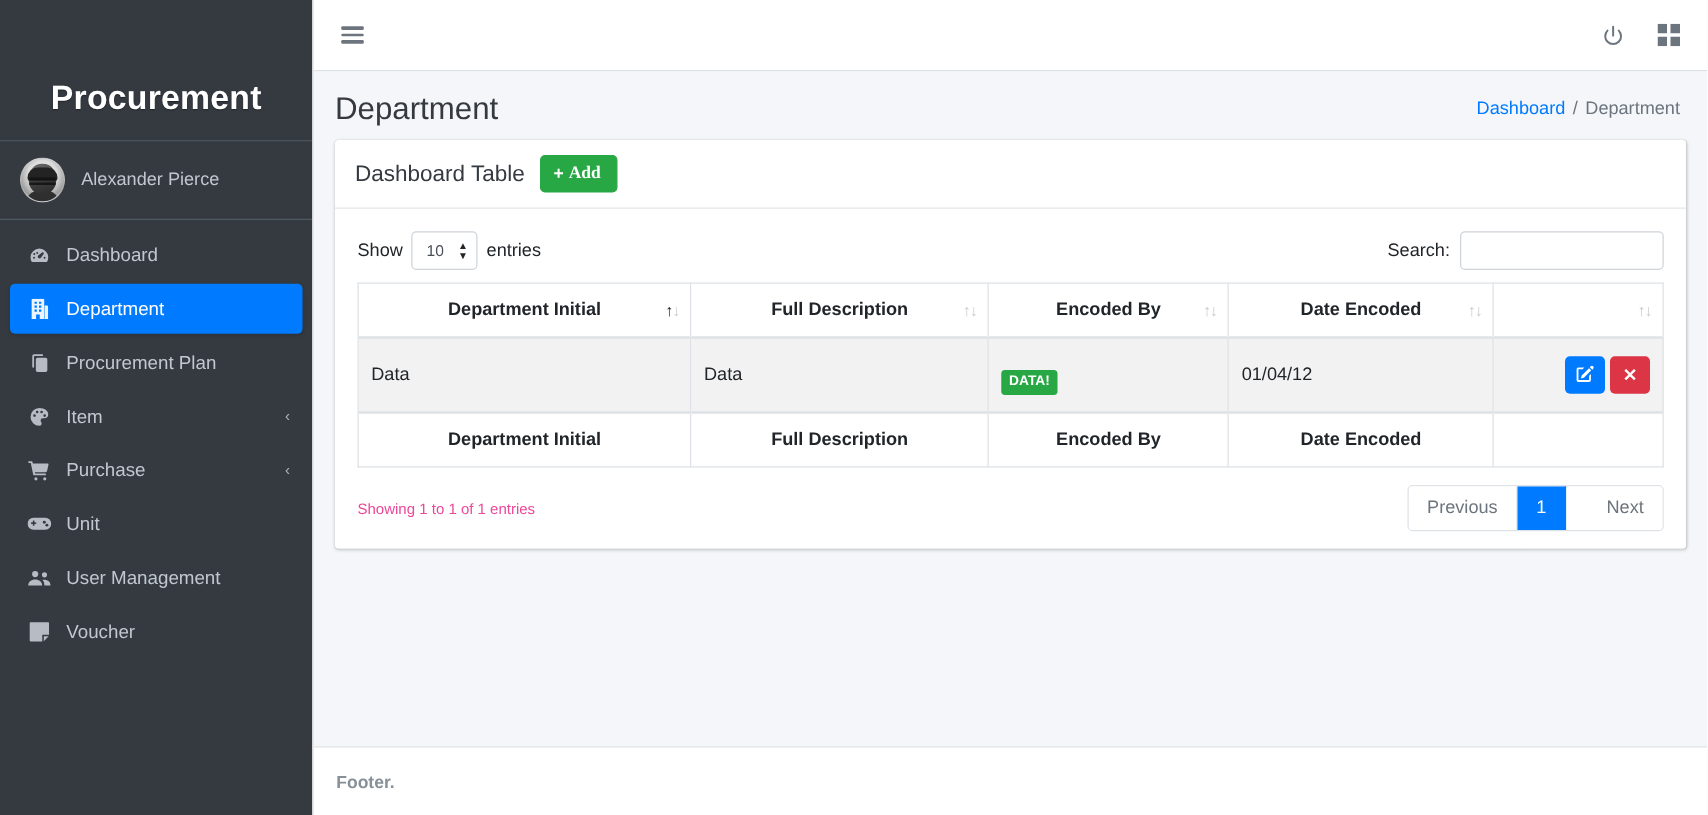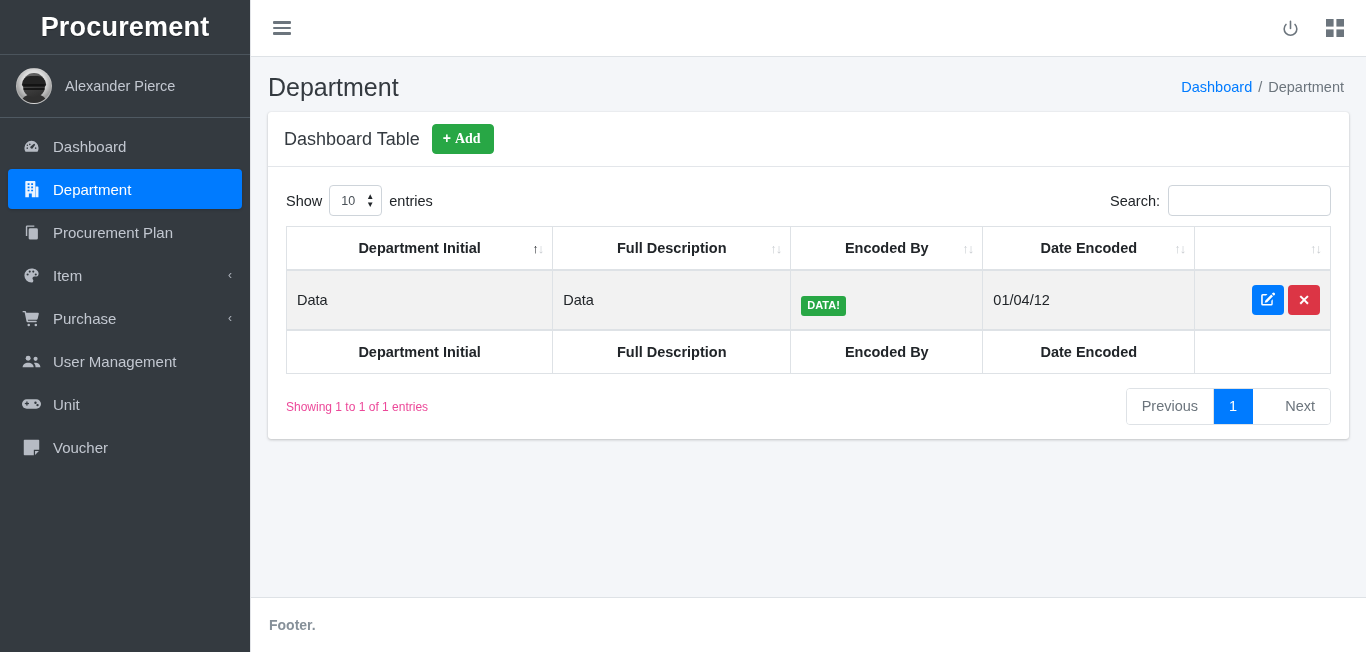--- a/index.html
+++ b/index.html
@@ -13,27 +13,28 @@
 
   
   .sidebar {
     width: 250px; height: 652px;
     background: #343a40;
     flex: 0 0 250px;
     display: flex; flex-direction: column;
     overflow: hidden;
   }
   .brand {
-    height: 55px;
+    height: 69px;
     display: flex; align-items: center; justify-content: center;
     color: #ffffff;
     font-size: 27px; font-weight: bold;
     letter-spacing: .2px;
     border-bottom: 1px solid #4b545c;
     text-shadow: 0 1px 1px rgba(0,0,0,.4);
+    margin-top: 44px;
   }
   .user-panel {
     display: flex; align-items: center;
     padding: 13px 12px 13px 16px;
     border-bottom: 1px solid #4f5962;
   }
   .avatar {
     width: 36px; height: 36px; border-radius: 50%;
     flex: 0 0 36px;
     background: radial-gradient(circle at 50% 38%, #f2f2f2 0%, #dcdcdc 42%, #9a9a9a 70%, #efefef 100%);
@@ -291,41 +292,41 @@
           <svg width="18" height="17" viewBox="0 0 24 24" fill="#c2c7d0">
               <path d="M0 2.3A1 1 0 011 1.3h2.7a1.3 1.3 0 011.3 1l.3 1.6h16.4a1.3 1.3 0 011.3 1.6l-1.6 7a1.6 1.6 0 01-1.6 1.2H7.5l.3 1.6h11.4a1 1 0 010 2H7a1.3 1.3 0 01-1.3-1L3 3.3H1a1 1 0 01-1-1zM7 21.3a1.8 1.8 0 113.6 0 1.8 1.8 0 01-3.6 0zm10 0a1.8 1.8 0 113.6 0 1.8 1.8 0 01-3.6 0z"></path>
             </svg>
         </span>
         <span class="nav-label">Purchase</span>
         <span class="chev">‹</span>
       </div>
 
       <div class="nav-item">
         <span class="nav-ico">
-          <svg width="19" height="15" viewBox="0 0 26 18" fill="#c2c7d0">
-              <circle cx="8.4" cy="4.6" r="3.4"></circle>
-              <circle cx="18.6" cy="5.4" r="2.8"></circle>
-              <path d="M.8 17c0-4 3.4-6.4 7.6-6.4S16 13 16 17z"></path>
-              <path d="M16.4 10.9c3.9-.6 8.8 1 8.8 6.1h-6.6a8.4 8.4 0 00-2.2-6.1z"></path>
-            </svg>
-        </span>
-        <span class="nav-label">User Management</span>
-      </div>
-
-      <div class="nav-item">
-        <span class="nav-ico">
           <svg width="19" height="14" viewBox="0 0 24 16" fill="#c2c7d0">
               <rect x="0" y="2" width="24" height="12" rx="6"></rect>
               <rect x="3.6" y="6.6" width="5.2" height="1.6" fill="#343a40"></rect>
               <rect x="5.4" y="4.8" width="1.6" height="5.2" fill="#343a40"></rect>
               <circle cx="17" cy="6.4" r="1.5" fill="#343a40"></circle>
               <circle cx="19.6" cy="9.4" r="1.5" fill="#343a40"></circle>
             </svg>
         </span>
         <span class="nav-label">Unit</span>
+      </div>
+
+      <div class="nav-item">
+        <span class="nav-ico">
+          <svg width="19" height="15" viewBox="0 0 26 18" fill="#c2c7d0">
+              <circle cx="8.4" cy="4.6" r="3.4"></circle>
+              <circle cx="18.6" cy="5.4" r="2.8"></circle>
+              <path d="M.8 17c0-4 3.4-6.4 7.6-6.4S16 13 16 17z"></path>
+              <path d="M16.4 10.9c3.9-.6 8.8 1 8.8 6.1h-6.6a8.4 8.4 0 00-2.2-6.1z"></path>
+            </svg>
+        </span>
+        <span class="nav-label">User Management</span>
       </div>
 
       <div class="nav-item">
         <span class="nav-ico">
           <svg width="17" height="17" viewBox="0 0 22 22" fill="#c2c7d0">
               <path d="M2 1h18a1 1 0 011 1v12h-7v7H2a1 1 0 01-1-1V2a1 1 0 011-1zm13.6 19.6V15.6H20.6z"></path>
             </svg>
         </span>
         <span class="nav-label">Voucher</span>
       </div>

